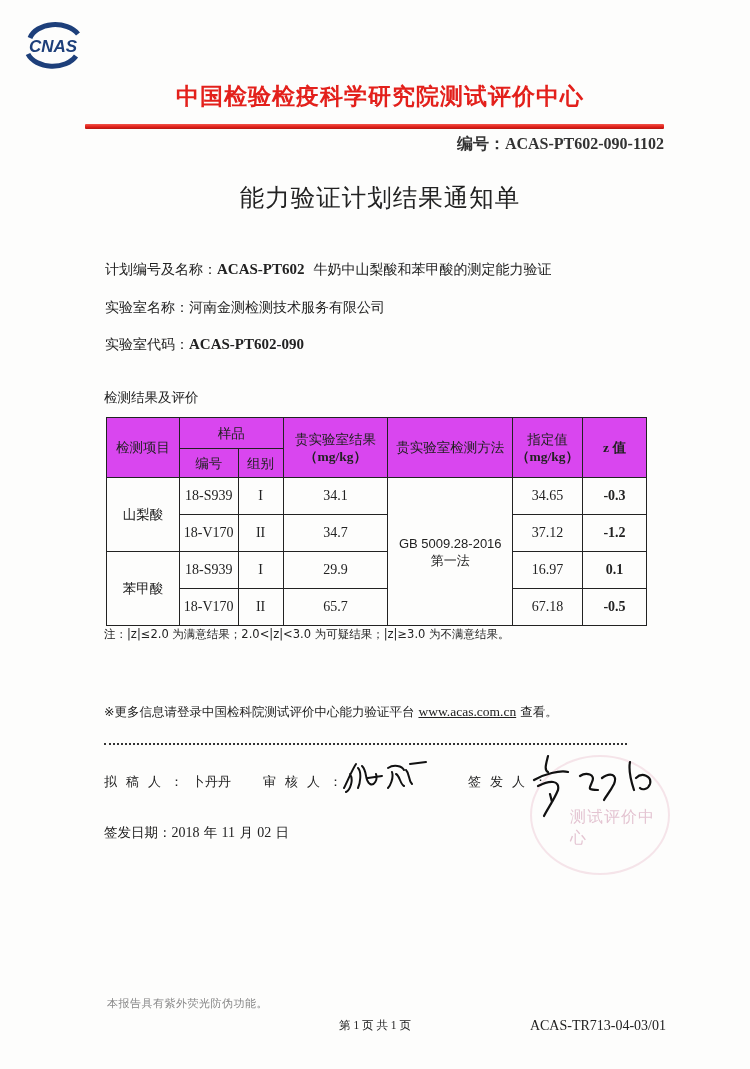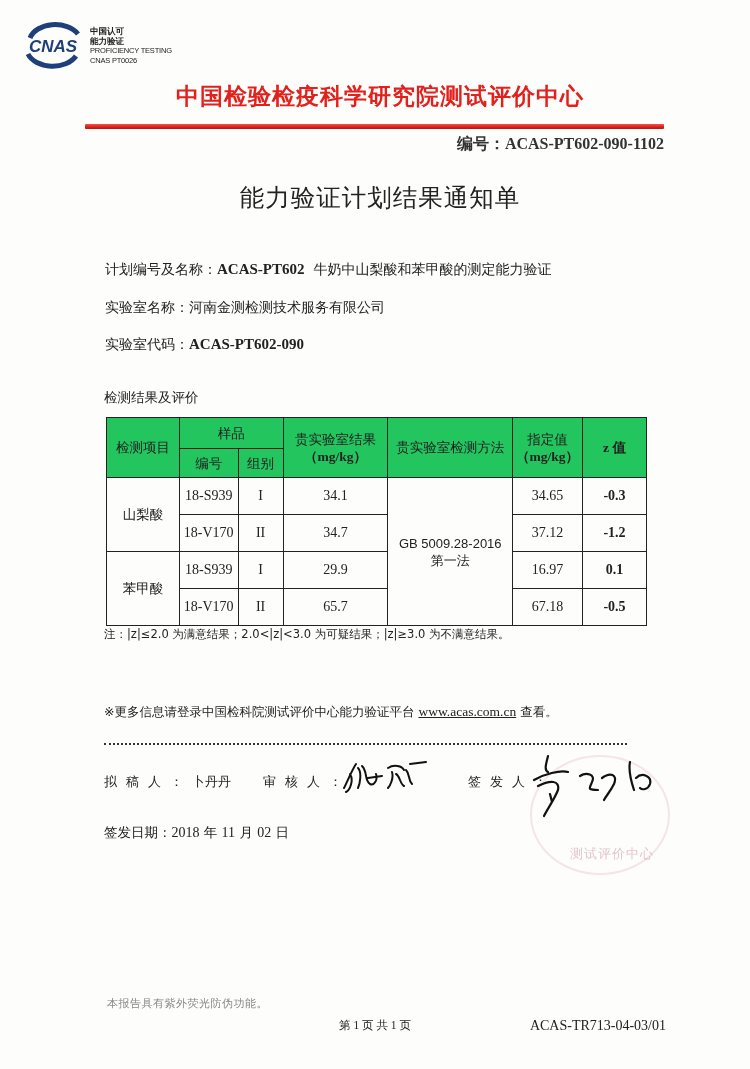--- a/index.html
+++ b/index.html
@@ -22,64 +22,58 @@
 
   .info-row { left: 105px; font-size: 14px; color: #222; line-height: 20px; white-space: nowrap; }
   .info-row .val { font-family: "Liberation Serif", serif; font-weight: bold; font-size: 15px; }
   .info-row .val-cn { font-size: 14px; }
 
   .section-label { left: 104px; top: 389px; font-size: 13.5px; color: #222; }
 
   
   table.results { position: absolute; left: 106px; top: 417px; width: 541px; border-collapse: collapse; font-size: 13px; color: #222; }
   table.results td, table.results th { border: 1.5px solid #222; text-align: center; vertical-align: middle; font-weight: normal; }
-  table.results th { background: #22c55e; font-size: 13.5px; line-height: 17px; }
+  table.results th { background: #d946ef; font-size: 13.5px; line-height: 17px; }
   table.results th.z { font-family: "Liberation Serif", serif; font-weight: bold; margin-top: 7px; }
   table.results td { height: 37px; font-family: "Liberation Serif", serif; font-size: 14px; }
   table.results td.analyte { font-family: "DejaVu Sans", sans-serif; font-size: 13.5px; }
   table.results td.zval { font-weight: bold; }
   table.results td.method { font-family: "Liberation Sans", sans-serif; font-size: 13px; line-height: 17px; }
   table.results td.method .m2 { font-family: "DejaVu Sans", sans-serif; display: block; }
 
   .note { left: 104px; top: 627px; font-size: 11.5px; color: #222; white-space: nowrap; }
   .more-info { left: 104px; top: 704px; font-size: 12.5px; color: #222; white-space: nowrap; }
   .more-info a { color: #222; text-decoration: underline; font-family: "Liberation Serif", serif; font-size: 13.5px; margin-top: 12px; }
   .dotted { left: 104px; top: 743px; width: 523px; border-top: 2px dotted #333; height: 0; }
 
   .sign-label { font-size: 13px; color: #222; white-space: nowrap; }
   .sign-label .sp { letter-spacing: 9px; }
   .sign-name { font-size: 13px; color: #222; }
 
   .stamp { left: 530px; top: 755px; width: 140px; height: 120px; border: 2px solid rgba(200,80,120,0.14); border-radius: 50%; }
-  .stamp span { position: absolute; left: 38px; bottom: 10px; font-size: 13px; color: rgba(180,90,130,0.35); letter-spacing: 1px; }
+  .stamp span { position: absolute; left: 38px; bottom: 24px; font-size: 16px; color: rgba(180,90,130,0.35); letter-spacing: 1px; }
 
   .sig { stroke: #111; fill: none; stroke-linecap: round; stroke-linejoin: round; }
 
   .sign-date { left: 104px; top: 824px; font-size: 13.5px; color: #222; white-space: nowrap; }
   .sign-date .num { font-family: "Liberation Serif", serif; font-size: 14px; }
 
   .footer-note { left: 107px; top: 996px; font-size: 11px; color: #888; letter-spacing: 0.5px; }
   .footer-page { left: 300px; top: 1018px; width: 150px; text-align: center; font-size: 11.5px; color: #222; font-family: "Liberation Serif", serif; }
   .footer-code { left: 520px; top: 1018px; width: 146px; text-align: right; font-size: 14px; color: #222; font-family: "Liberation Serif", serif; }
 </style>
 </head>
 <body>
 
 <div class="abs logo">
   <svg class="logo-mark" viewBox="0 0 62 50">
     <path d="M8 18 A26 18 0 0 1 56 14" stroke="#1d3f7a" stroke-width="5" fill="none"></path>
     <path d="M6 34 A26 18 0 0 0 54 36" stroke="#1d3f7a" stroke-width="5" fill="none"></path>
     <text x="31" y="32" text-anchor="middle" font-family="Liberation Sans, sans-serif" font-weight="bold" font-style="italic" font-size="17" fill="#1d3f7a">CNAS</text>
   </svg>
-  <div class="logo-text">
-    <div>中国认可</div>
-    <div>能力验证</div>
-    <div class="en">PROFICIENCY TESTING</div>
-    <div class="en">CNAS PT0026</div>
-  </div>
 </div>
 
 <div class="abs org-title">中国检验检疫科学研究院测试评价中心</div>
 <div class="abs red-rule"></div>
 <div class="abs doc-no">
   <span>编号：</span><span>ACAS-PT602-090-1102</span>
 </div>
 
 <div class="abs notice-title">能力验证计划结果通知单</div>
 

